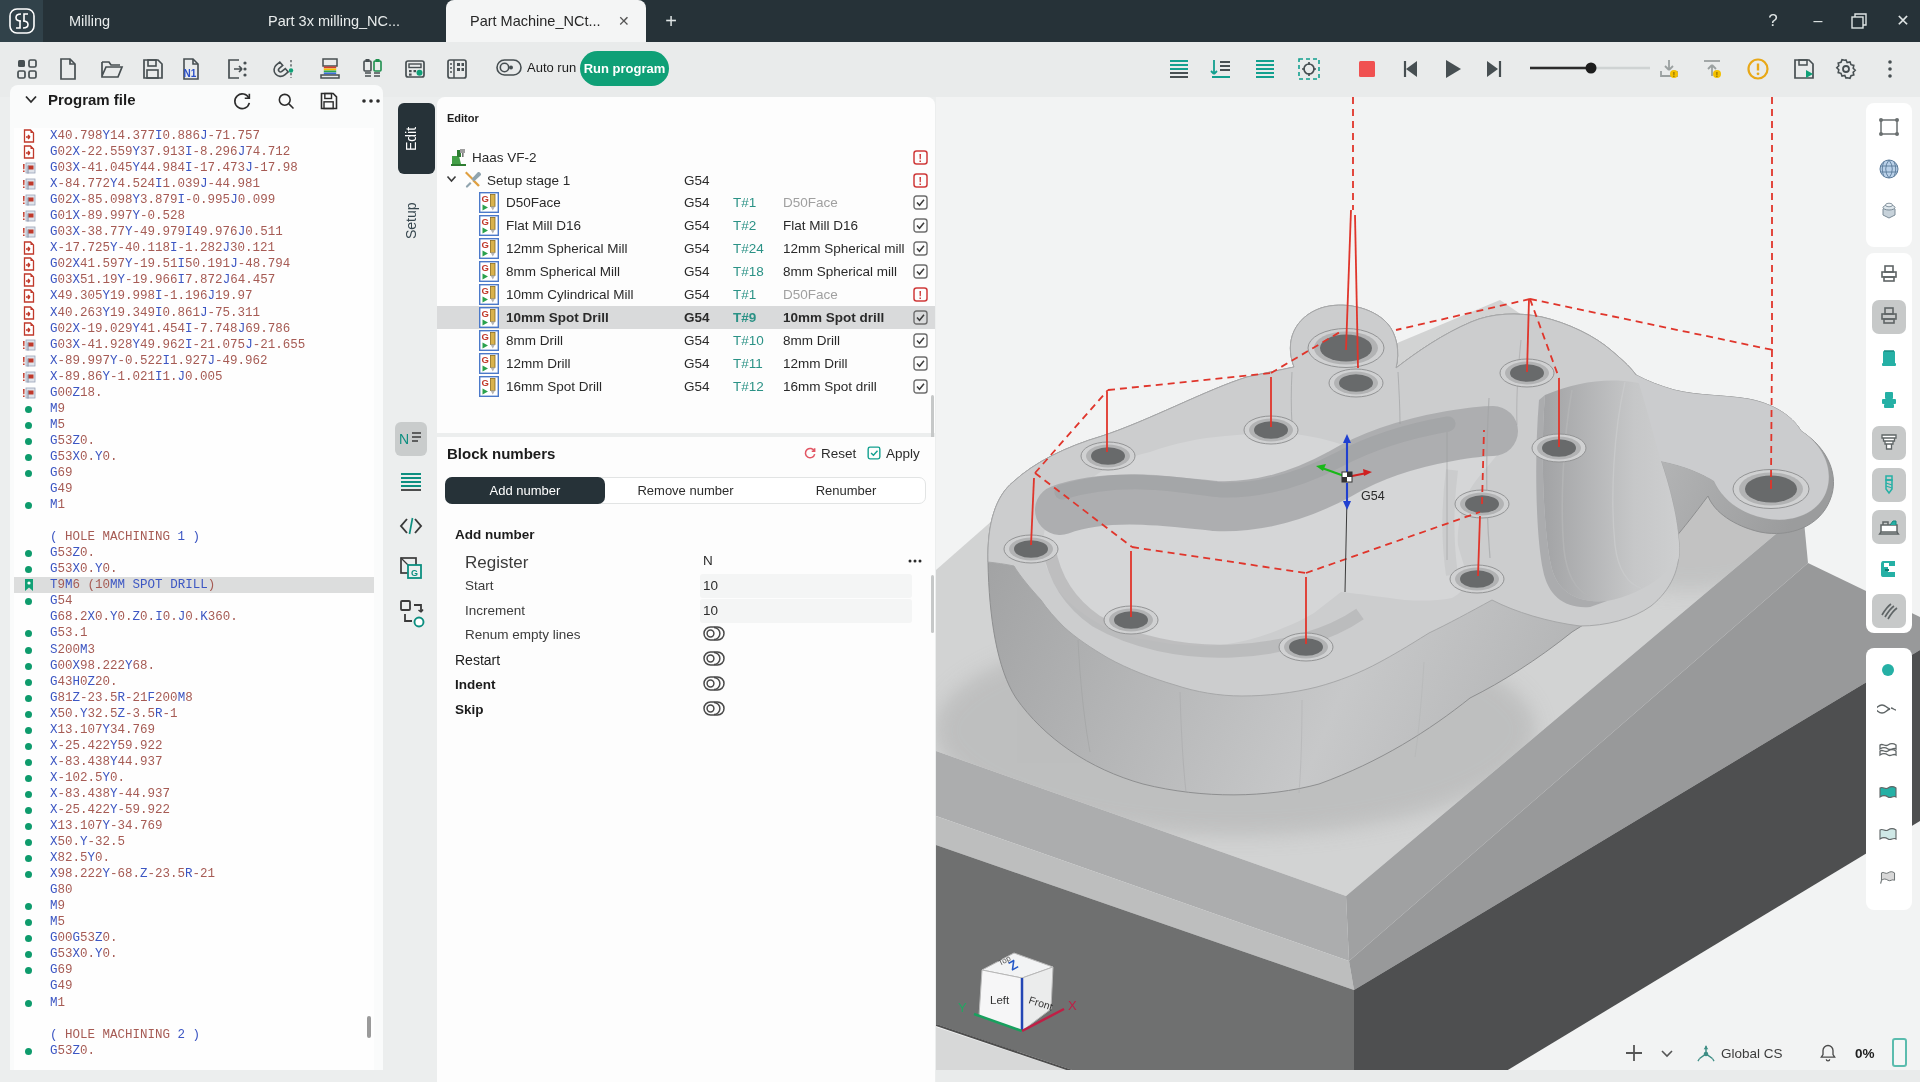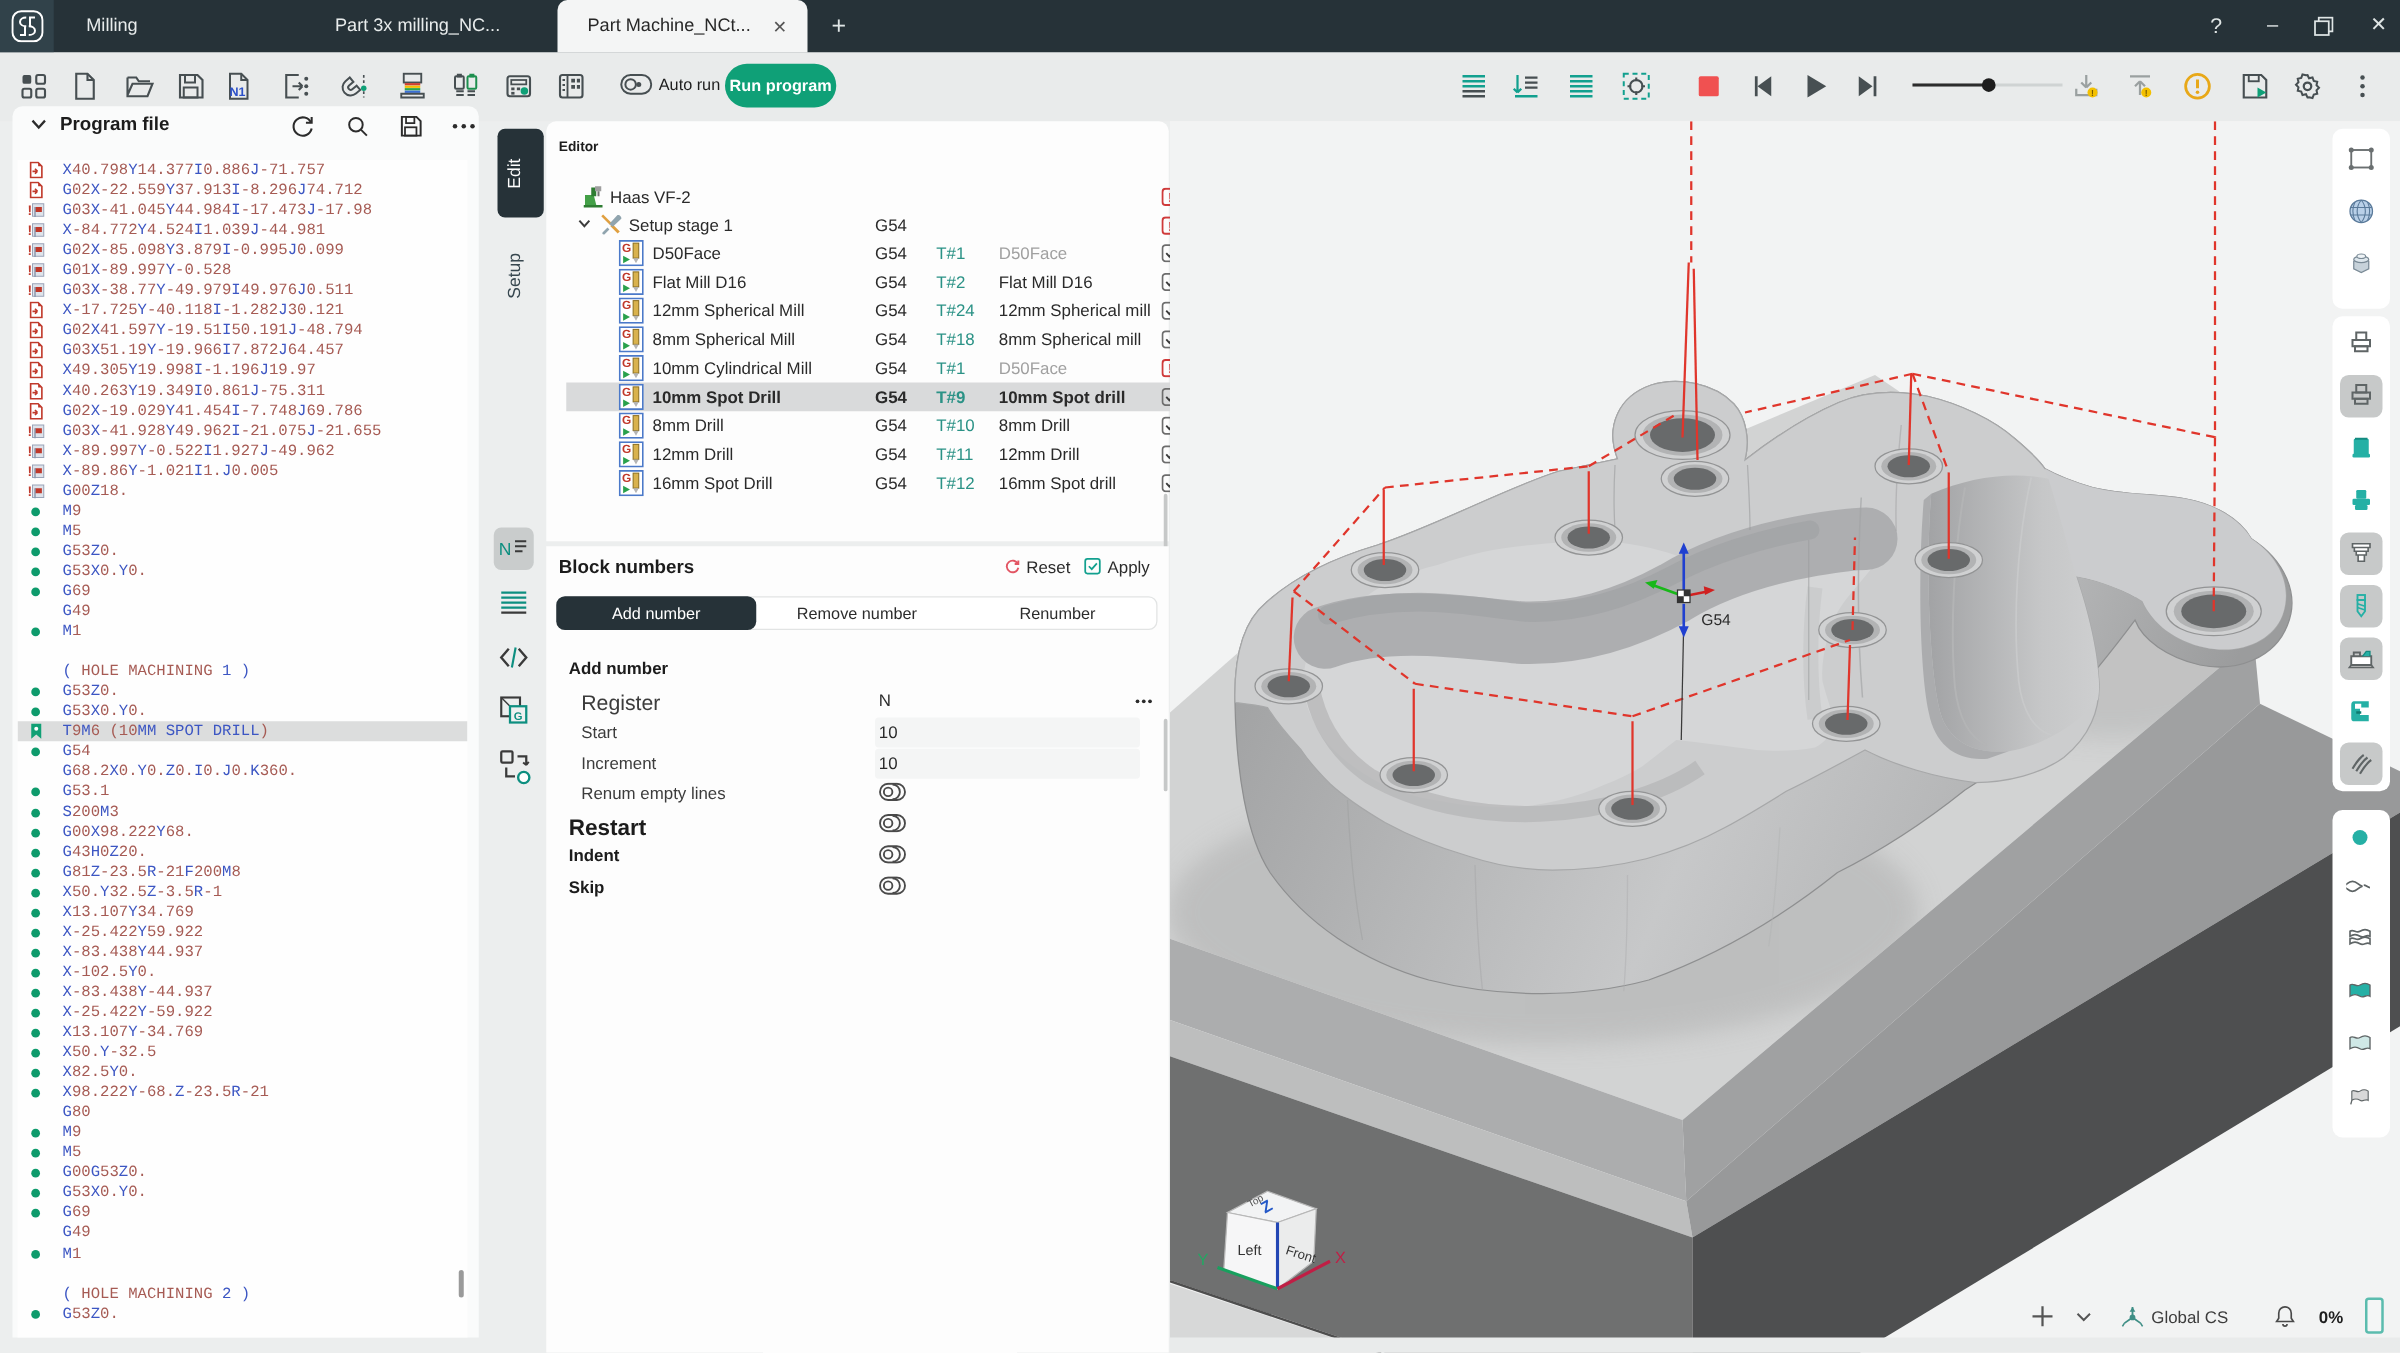--- a/index.html
+++ b/index.html
@@ -23,21 +23,21 @@
   .b { color:#3c56c3; } .r { color:#a65b54; }
   .dot { position:absolute; left:11px; top:5px; width:7px; height:7px; border-radius:50%; background:#0e9b6c; }
   .hl { background:#dcdddd; }
   #edittab { position:absolute; left:398px; top:103px; width:37px; height:71px; background:#263238; border-radius:6px; }
   #edittab span, #setuptab span { writing-mode:vertical-rl; transform:rotate(180deg); position:absolute; left:5px; top:0; height:100%; text-align:center; font-size:14px; }
   #edittab span { color:#fff; width:26px; }
   #setuptab { position:absolute; left:398px; top:196px; width:37px; height:50px; }
   #setuptab span { color:#37474f; width:26px; }
   #editorpanel { position:absolute; left:437px; top:97px; width:498px; height:336px; background:#fdfdfd; border-radius:8px 8px 0 0; }
   #editortitle { position:absolute; left:10px; top:15px; font-size:11px; font-weight:bold; color:#1c1c1c; }
-  .trow { position:absolute; left:16px; width:498px; height:23px; font-size:13.5px; color:#2a2a2a; }
+  .trow { position:absolute; left:0; width:498px; height:23px; font-size:13.5px; color:#2a2a2a; }
   .trow .nm { position:absolute; left:69px; top:4px; }
   .trow .g54 { position:absolute; left:247px; top:4px; }
   .trow .tn { position:absolute; left:296px; top:4px; color:#2b9286; }
   .trow .nm2 { position:absolute; left:346px; top:4px; }
   .grey { color:#a0a0a0; }
   #bnum { position:absolute; left:437px; top:437px; width:498px; height:645px; background:#fdfdfd; }
   #viewport { position:absolute; left:936px; top:97px; width:984px; height:985px; background:#f2f3f3; }
 </style>
 </head>
 <body>
@@ -582,21 +582,21 @@
 <div style="position:absolute;left:266px;top:141px;font-size:13.5px;color:#2c2c2c;">10</div>
 <div style="position:absolute;left:28px;top:166px;font-size:13.5px;color:#3c3c3c;">Increment</div>
 <div style="position:absolute;left:263px;top:162px;width:212px;height:24px;background:#f4f5f5;border-radius:3px;"></div>
 <div style="position:absolute;left:266px;top:166px;font-size:13.5px;color:#2c2c2c;">10</div>
 <div style="position:absolute;left:28px;top:190px;font-size:13.5px;color:#3c3c3c;">Renum empty lines</div>
 <svg style="position:absolute;left:266px;top:189px;" width="22" height="15" viewBox="0 0 22 15">
       <rect x="1" y="1" width="20" height="13" rx="6.5" fill="none" stroke="#4a4a4a" stroke-width="1.5"></rect>
       <path d="M11 1.6a5.9 5.9 0 0 1 0 11.8" fill="none" stroke="#4a4a4a" stroke-width="1.5"></path>
       <circle cx="7.5" cy="7.5" r="3.4" fill="none" stroke="#4a4a4a" stroke-width="1.5"></circle>
     </svg>
-<div style="position:absolute;left:18px;top:215px;font-size:18px;font-weight:bold;color:#1c1c1c;">Restart</div>
+<div style="position:absolute;left:18px;top:215px;font-size:14px;font-weight:normal;color:#1c1c1c;">Restart</div>
 <svg style="position:absolute;left:266px;top:214px;" width="22" height="15" viewBox="0 0 22 15">
       <rect x="1" y="1" width="20" height="13" rx="6.5" fill="none" stroke="#4a4a4a" stroke-width="1.5"></rect>
       <path d="M11 1.6a5.9 5.9 0 0 1 0 11.8" fill="none" stroke="#4a4a4a" stroke-width="1.5"></path>
       <circle cx="7.5" cy="7.5" r="3.4" fill="none" stroke="#4a4a4a" stroke-width="1.5"></circle>
     </svg>
 <div style="position:absolute;left:18px;top:240px;font-size:13.5px;font-weight:bold;color:#1c1c1c;">Indent</div>
 <svg style="position:absolute;left:266px;top:239px;" width="22" height="15" viewBox="0 0 22 15">
       <rect x="1" y="1" width="20" height="13" rx="6.5" fill="none" stroke="#4a4a4a" stroke-width="1.5"></rect>
       <path d="M11 1.6a5.9 5.9 0 0 1 0 11.8" fill="none" stroke="#4a4a4a" stroke-width="1.5"></path>
       <circle cx="7.5" cy="7.5" r="3.4" fill="none" stroke="#4a4a4a" stroke-width="1.5"></circle>

